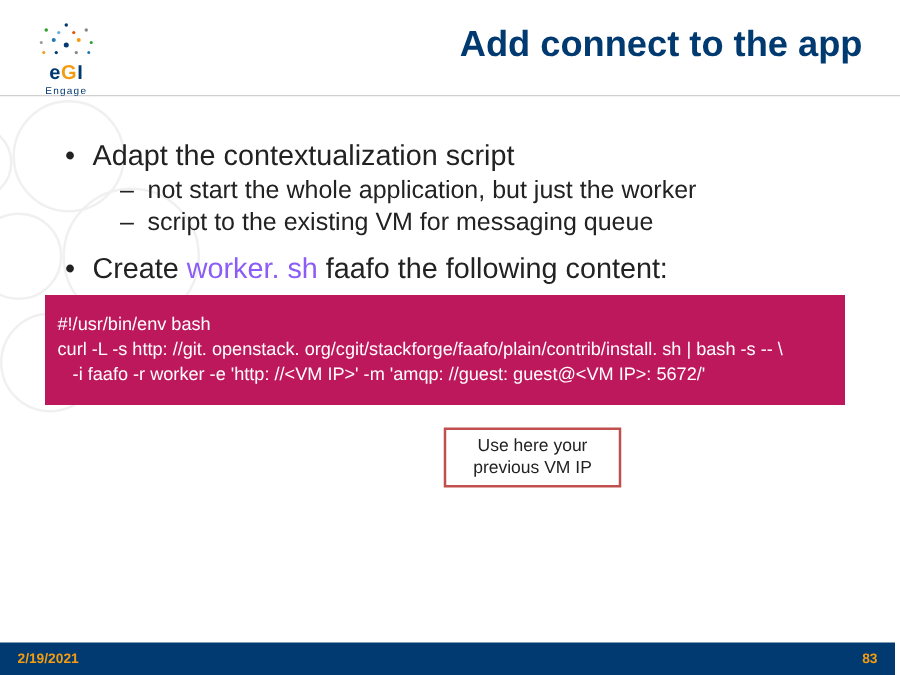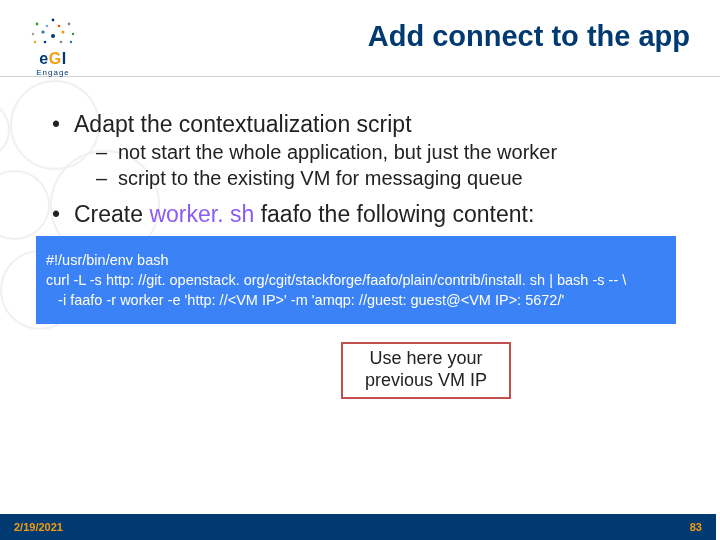--- a/index.html
+++ b/index.html
@@ -20,24 +20,24 @@
   .rule { position: absolute; left: 0; right: 0; top: 76px; height: 0; border-top: 1px solid #d0d0d0; z-index: 1; }
 
   .content { position: relative; z-index: 2; padding: 28px 40px 0 52px; }
   .bullet { font-size: 23px; color: #222; margin-bottom: 2px; display: flex; }
   .bullet .dot { width: 22px; flex: 0 0 22px; color: #222; }
   .subbullets { margin: 2px 0 10px 44px; }
   .sub { font-size: 20px; color: #222; display: flex; line-height: 1.28; }
   .sub .dash { width: 22px; flex: 0 0 22px; }
   .accent { color: #8b5cf6; }
 
-  .codeblock { margin: 8px 4px 0 -16px; background: #3b82f6; color: #fff; font-family: Arial, sans-serif; font-size: 14.5px; line-height: 1.38; padding: 14px 10px 14px 10px; white-space: pre-wrap; word-break: break-all; }
+  .codeblock { margin: 8px 4px 0 -16px; background: #be185d; color: #fff; font-family: Arial, sans-serif; font-size: 14.5px; line-height: 1.38; padding: 14px 10px 14px 10px; white-space: pre-wrap; word-break: break-all; }
 
   .callout-wrap { display: flex; justify-content: center; margin-top: 18px; margin-left: 120px; }
-  .callout { border: 2px solid #c0504d; padding: 4px 22px 6px 22px; text-align: center; font-size: 18px; color: #222; line-height: 1.2; }
+  .callout { border: 2px solid #c0504d; padding: 4px 22px 6px 22px; text-align: center; font-size: 14px; color: #222; line-height: 1.2; }
 
   .footer { position: absolute; left: 0; right: 4px; bottom: 0; height: 26px; background: #003a70; display: flex; align-items: center; justify-content: space-between; padding: 0 14px; font-size: 11px; color: #f39c12; font-weight: 700; z-index: 3; }
   .footer .date { color: #f39c12; }
   .footer .page { color: #f39c12; }
 </style>
 </head>
 <body>
 
 <div class="bg-circles">
   <div class="c" style="width:60px;height:60px;left:10px;top:20px;"></div>

